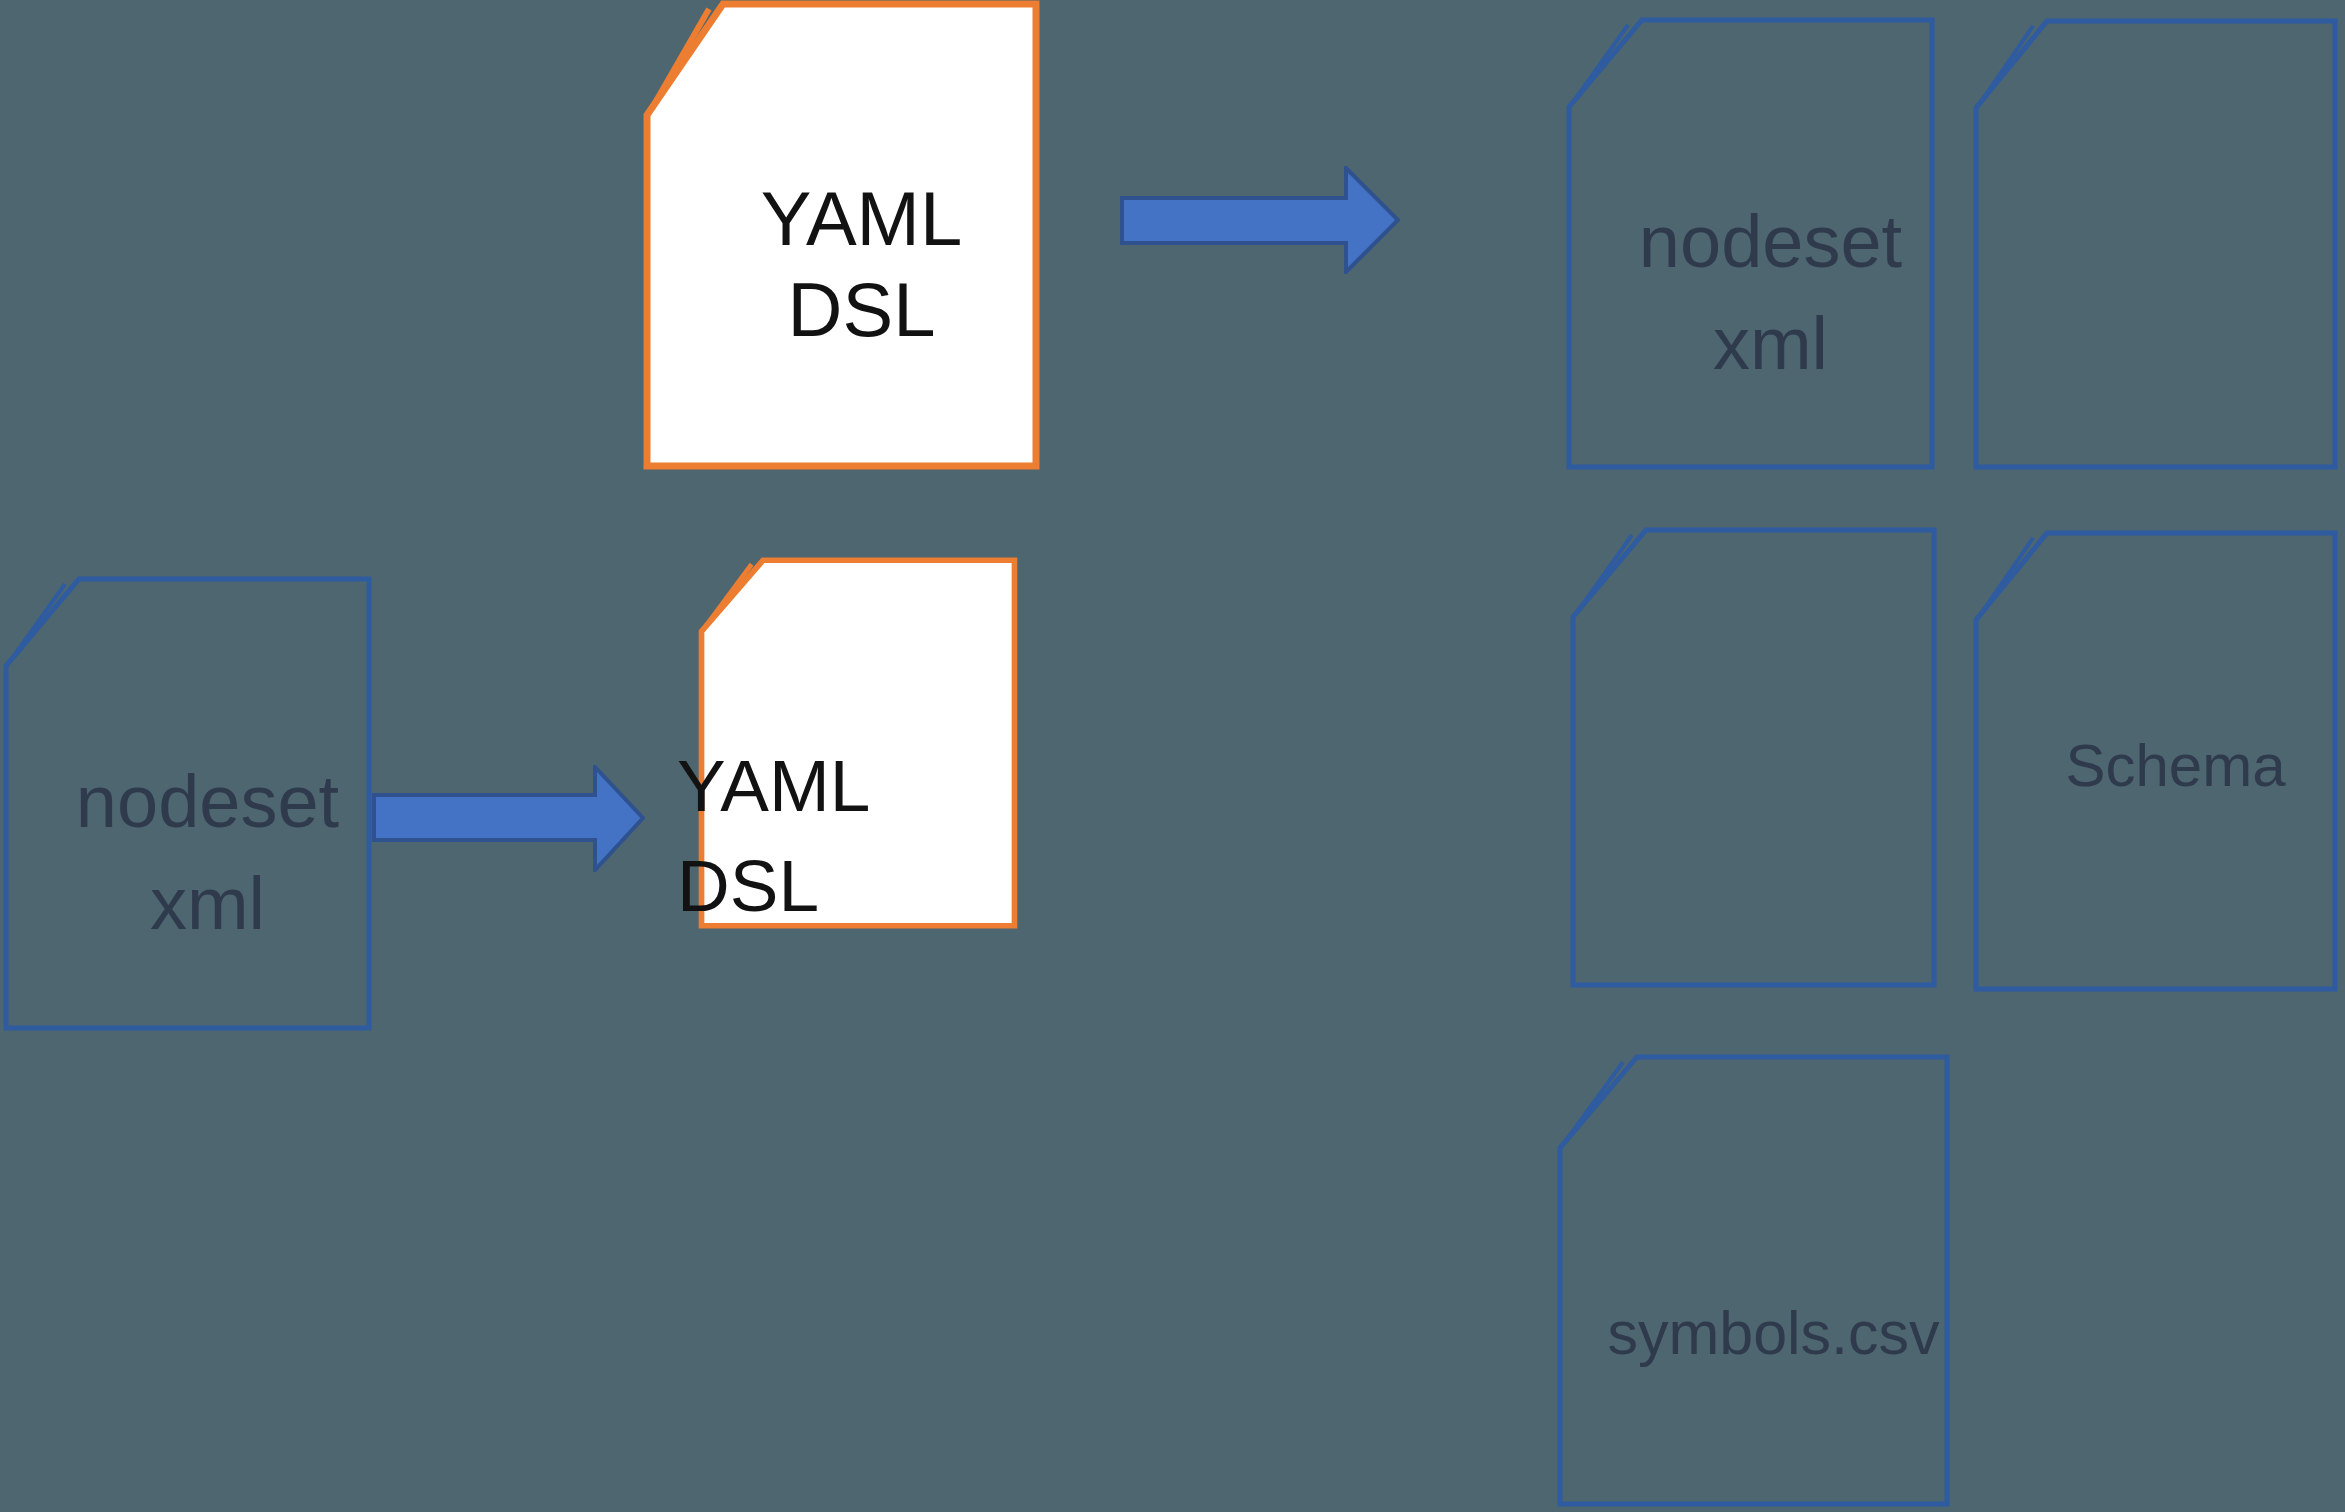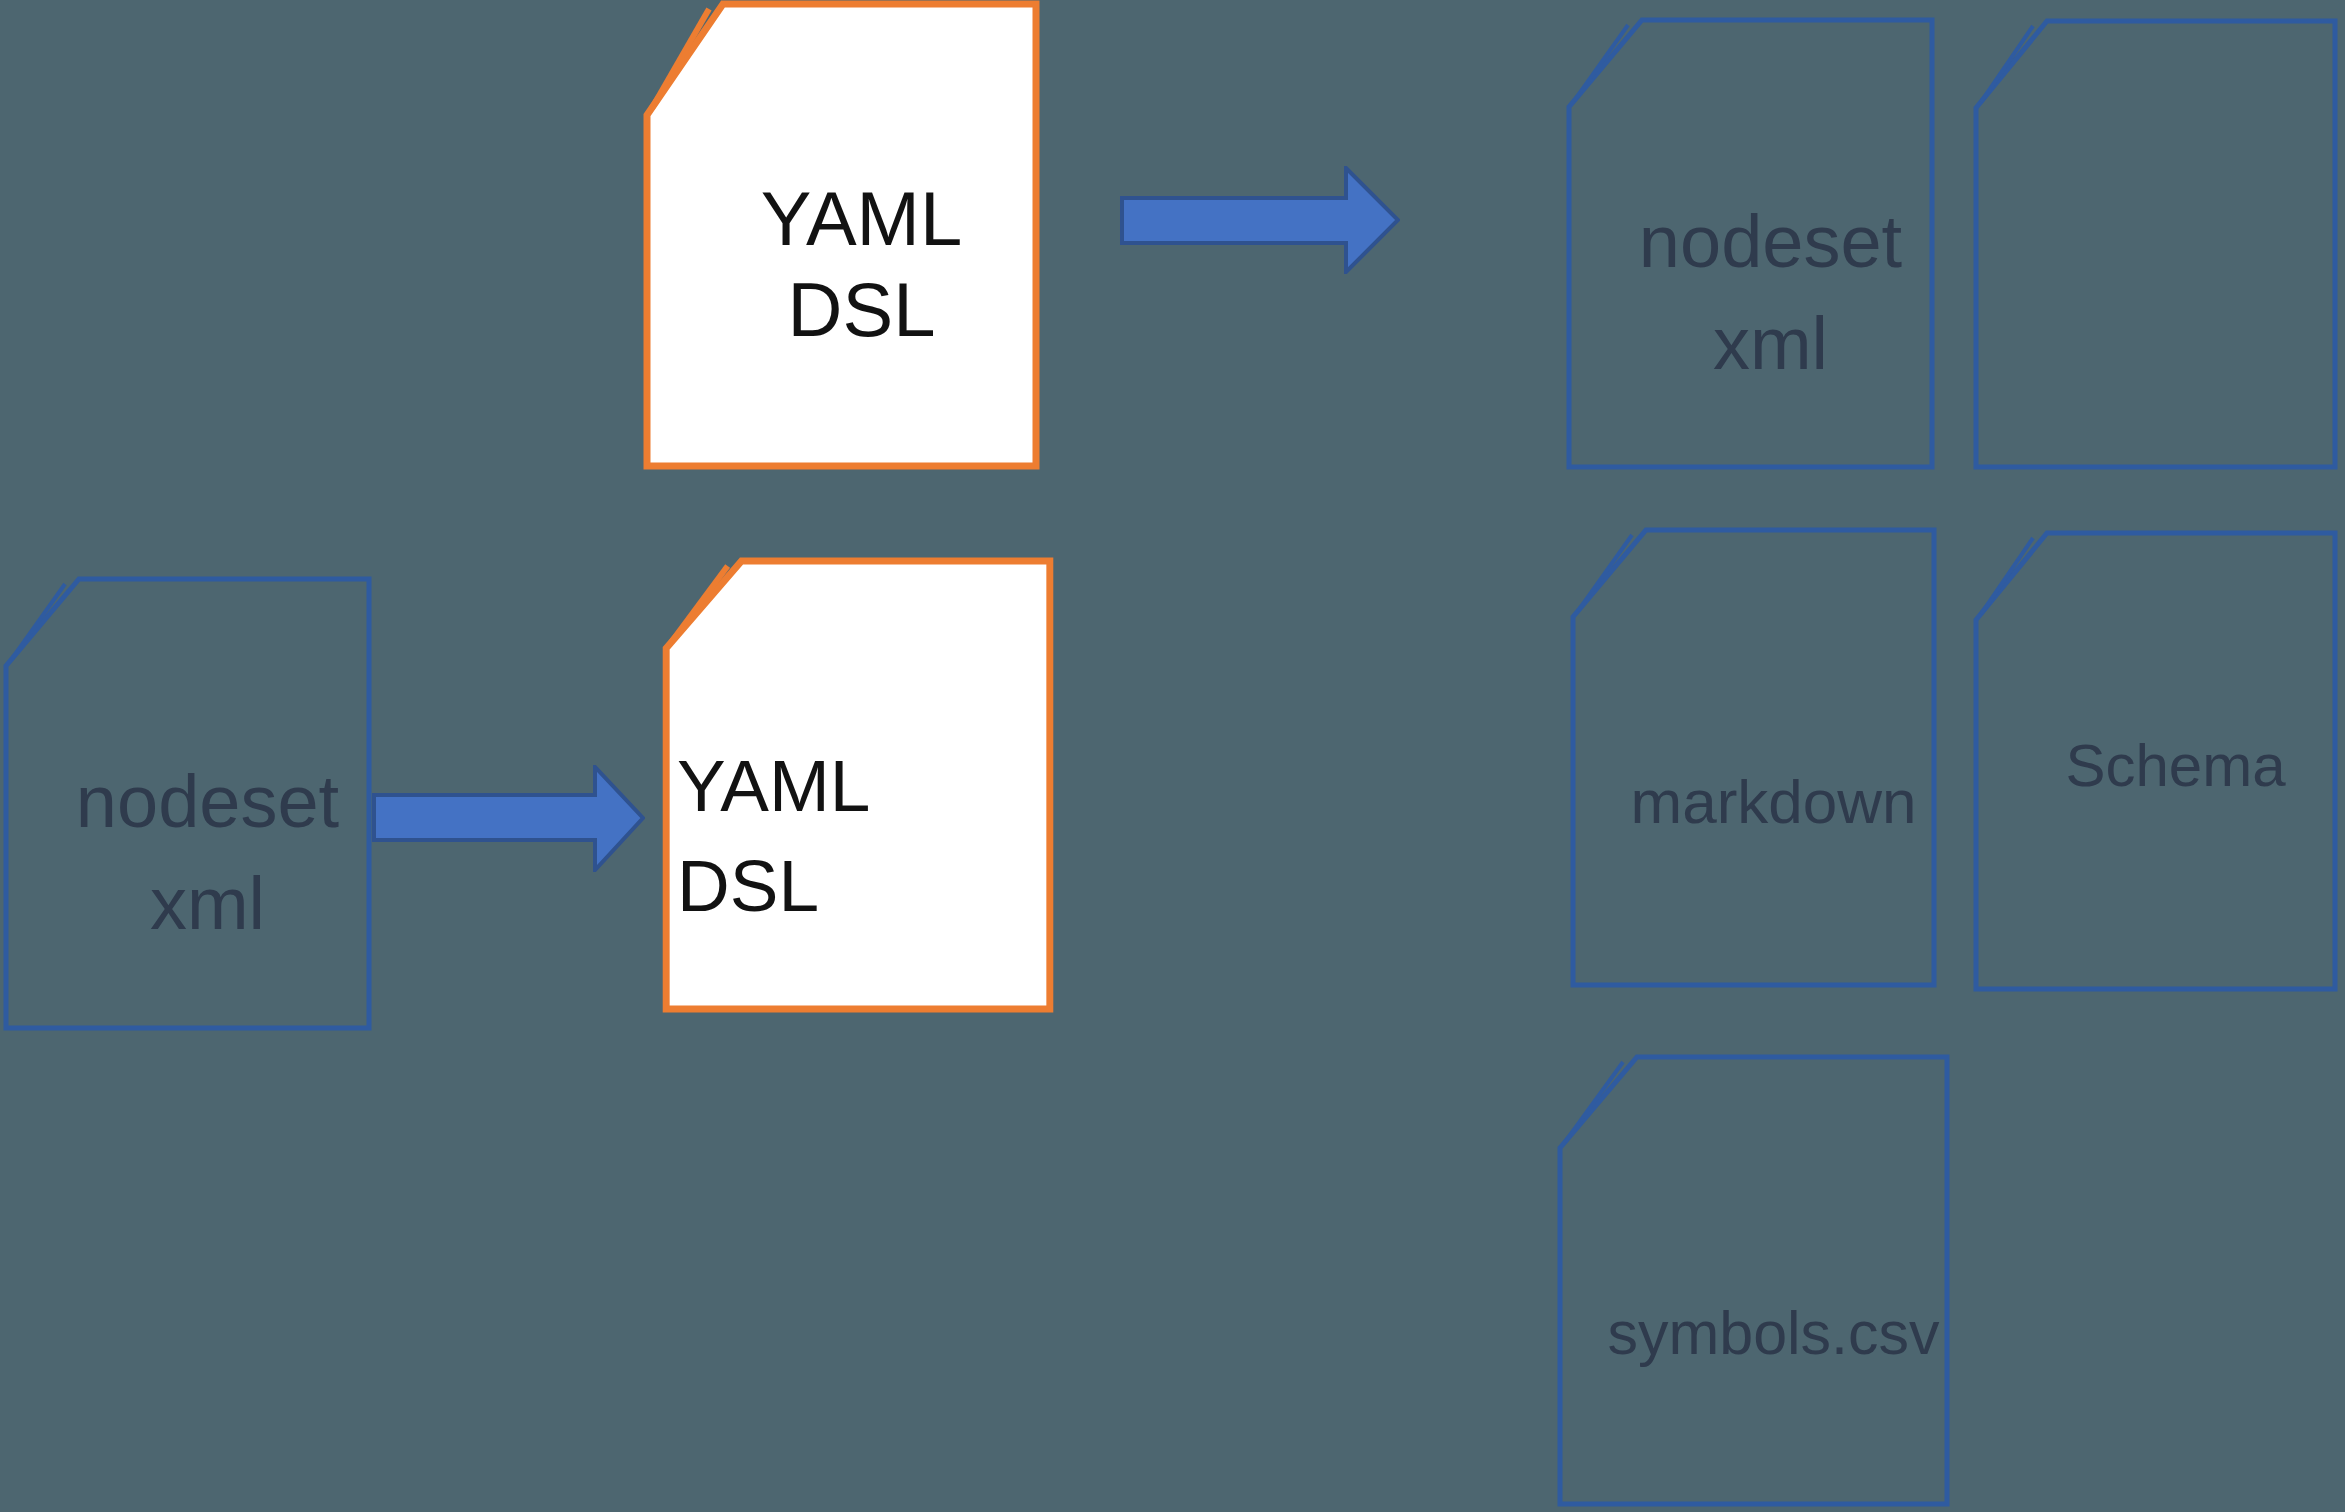--- a/index.html
+++ b/index.html
@@ -20,21 +20,21 @@
     padding-left:40px;
   }
   .doc .label span{display:block;}
 
   
   .doc-white .label{color:#121212;}
 
   #yaml-top{left:643px;top:0;width:397px;height:470px;}
   #yaml-top .label{top:173px;font-size:76px;line-height:91px;}
 
-  #yaml-bottom{left:643px;top:557px;width:395px;height:456px;padding-left:35px;}
+  #yaml-bottom{left:643px;top:557px;width:395px;height:372px;padding-left:35px;}
   #yaml-bottom .label{top:179px;font-size:73px;line-height:100px;text-align:left;padding-left:34px;}
 
   #nodeset-left{left:3px;top:576px;width:369px;height:455px;}
   #nodeset-left .label{top:175px;font-size:74px;line-height:102px;}
 
   #nodeset-out{left:1566px;top:17px;width:369px;height:453px;}
   #nodeset-out .label{top:174px;font-size:74px;line-height:102px;}
 
   #typescript-def{left:1973px;top:18px;width:365px;height:452px;}
   #typescript-def .label{top:199px;font-size:61px;line-height:80px;}
@@ -107,23 +107,20 @@
     </svg>
     <div class="label">
     </div>
   </div>
 
   <div class="doc" id="markdown">
     <svg viewBox="0 0 367 461">
       <polygon points="76,3 364,3 364,458 3,458 3,90" fill="none" stroke="#2F5BA0" stroke-width="5"></polygon>
       <line x1="62" y1="8" x2="8" y2="84" stroke="#2F5BA0" stroke-width="4"></line>
     </svg>
-    <div class="label">
-      <span>markdown</span>
-    </div>
   </div>
 
   <div class="doc" id="plantuml">
     <svg viewBox="0 0 365 462">
       <polygon points="74,3 362,3 362,459 3,459 3,90" fill="none" stroke="#2F5BA0" stroke-width="5"></polygon>
       <line x1="60" y1="8" x2="8" y2="84" stroke="#2F5BA0" stroke-width="4"></line>
     </svg>
     <div class="label">
       <span>Schema</span>
     </div>

